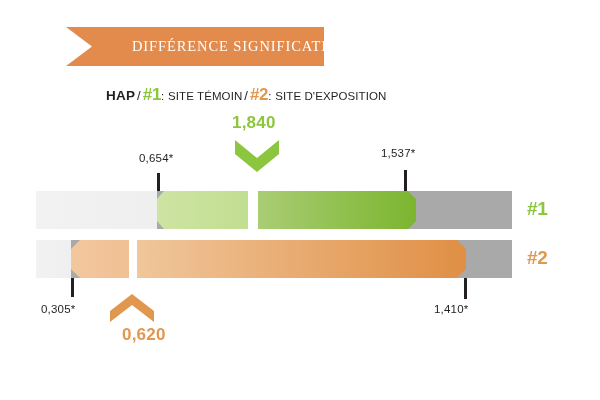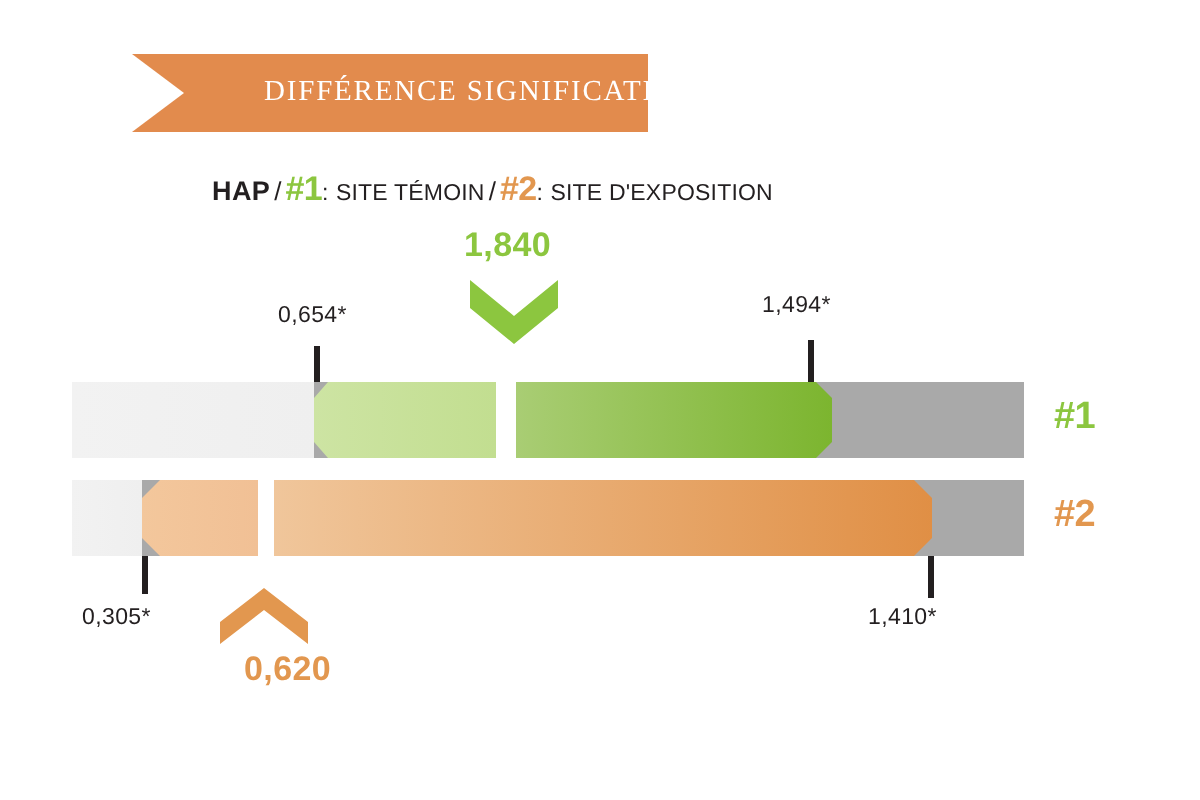--- a/index.html
+++ b/index.html
@@ -173,21 +173,21 @@
 </div>
 
 <div id="chart">
 
   <div class="marker-value" id="marker-green-value">1,840</div>
   <svg class="chevron" id="marker-green-arrow" viewBox="0 0 44 32">
     <polygon points="0,0 22,18 44,0 44,14 22,32 0,14" fill="#8cc63f"></polygon>
   </svg>
 
   <div class="tick-label" style="left:139px; top:152px;">0,654*</div>
-  <div class="tick-label" style="left:381px; top:147px;">1,494*</div>
+  <div class="tick-label" style="left:381px; top:147px;">1,537*</div>
 
   <div class="tick" style="left:157px; top:173px; height:19px;"></div>
   <div class="tick" style="left:404px; top:170px; height:21px;"></div>
 
   <div class="bar-track" id="track-1">
     <div class="seg-empty" style="left:0; width:121px;"></div>
     <div class="seg seg-light-green" style="left:121px; width:91px;"></div>
     <div class="seg-gap" style="left:212px; width:10px;"></div>
     <div class="seg seg-dark-green" style="left:222px; width:158px;"></div>
   </div>

